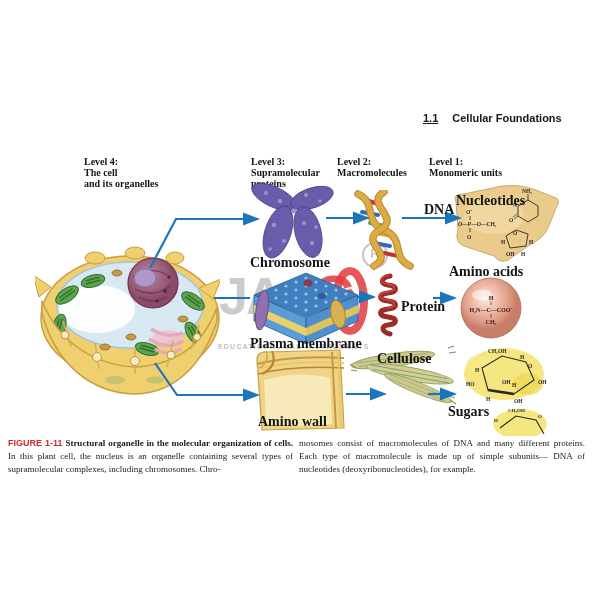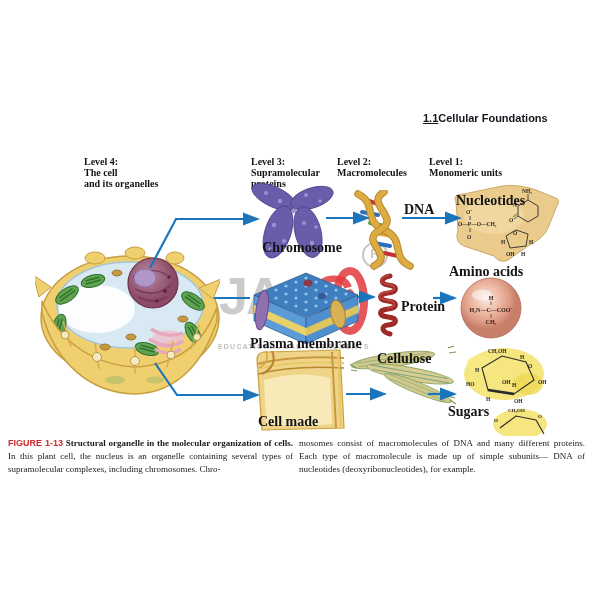--- a/index.html
+++ b/index.html
@@ -2,31 +2,31 @@
 <html><head>
 <meta charset="utf-8">
 <style>
   html,body{margin:0;padding:0;}
   body{width:600px;height:600px;background:#ffffff;position:relative;overflow:hidden;
        font-family:"Liberation Serif", serif;color:#1a1a1a;}
   .abs{position:absolute;}
   
   #hdr{left:423px;top:112px;font-family:"Liberation Sans",sans-serif;font-weight:bold;
        font-size:11px;color:#15151f;white-space:nowrap;}
-  #hdr .num{text-decoration:underline;}
+  #hdr .num{margin-right:14px;text-decoration:underline;}
   
   .lvl{font-weight:bold;font-size:10px;line-height:11px;color:#141414;}
   #lvl4{left:84px;top:156px;width:124px;}
   #lvl3{left:251px;top:156px;width:118px;}
   #lvl2{left:337px;top:156px;width:120px;}
   #lvl1{left:429px;top:156px;width:126px;}
   
   .mlabel{font-weight:bold;font-size:14px;color:#141414;white-space:nowrap;z-index:5;}
-  #lab-chromosome{left:250px;top:240px;width:92px;text-align:right;}
-  #lab-dna{left:404px;top:202px;}
+  #lab-chromosome{left:250px;top:255px;width:92px;text-align:left;}
+  #lab-dna{left:424px;top:202px;}
   #lab-nucleotides{left:456px;top:193px;}
   #lab-membrane{left:250px;top:336px;width:112px;text-align:left;}
   #lab-protein{left:401px;top:299px;}
   #lab-amino{left:449px;top:264px;}
   #lab-cellwall{left:258px;top:414px;}
   #lab-cellulose{left:377px;top:351px;}
   #lab-sugars{left:448px;top:404px;}
   
   .art{z-index:2;}
   #arrows{left:0;top:0;z-index:4;pointer-events:none;}
@@ -383,27 +383,27 @@
     <line x1="428" y1="394" x2="455" y2="394" marker-end="url(#ah)"></line>
   </g>
 </svg>
 
 <div id="lab-chromosome" class="abs mlabel">Chromosome</div>
 <div id="lab-dna" class="abs mlabel">DNA</div>
 <div id="lab-nucleotides" class="abs mlabel">Nucleotides</div>
 <div id="lab-membrane" class="abs mlabel">Plasma membrane</div>
 <div id="lab-protein" class="abs mlabel">Protein</div>
 <div id="lab-amino" class="abs mlabel">Amino acids</div>
-<div id="lab-cellwall" class="abs mlabel">Cell made</div>
+<div id="lab-cellwall" class="abs mlabel">Amino wall</div>
 <div id="lab-cellulose" class="abs mlabel">Cellulose</div>
 <div id="lab-sugars" class="abs mlabel">Sugars</div>
 
 <div id="cap-left" class="abs">
   <p class="cap">
-    <span class="fig-label">FIGURE 1-13</span>
+    <span class="fig-label">FIGURE 1-11</span>
     <span class="cap-bold">Structural organelle in the molecular organization of cells.</span>
     <span>In this plant cell, the nucleus is an organelle containing several types of supramolecular complexes, including chromosomes. Chro-</span>
   </p>
 </div>
 <div id="cap-right" class="abs">
   <p class="cap">
     <span>mosomes consist of macromolecules of DNA and many different proteins. Each type of macromolecule is made up of simple subunits— DNA of nucleotides (deoxyribonucleotides), for example.</span>
   </p>
 </div>
 

